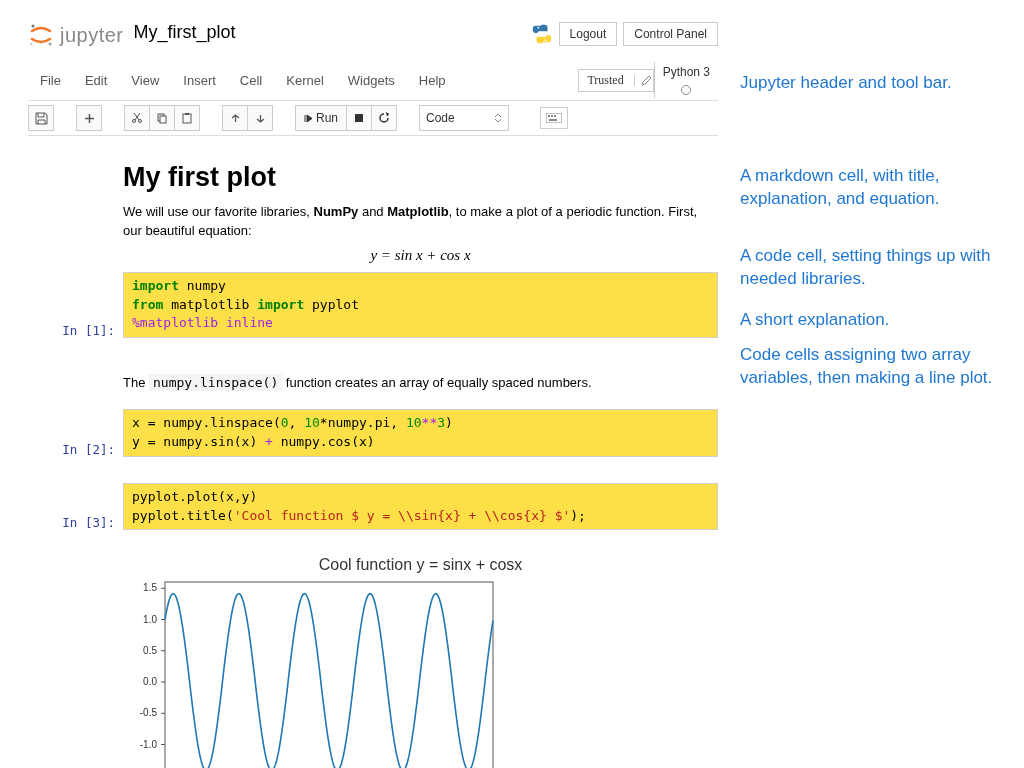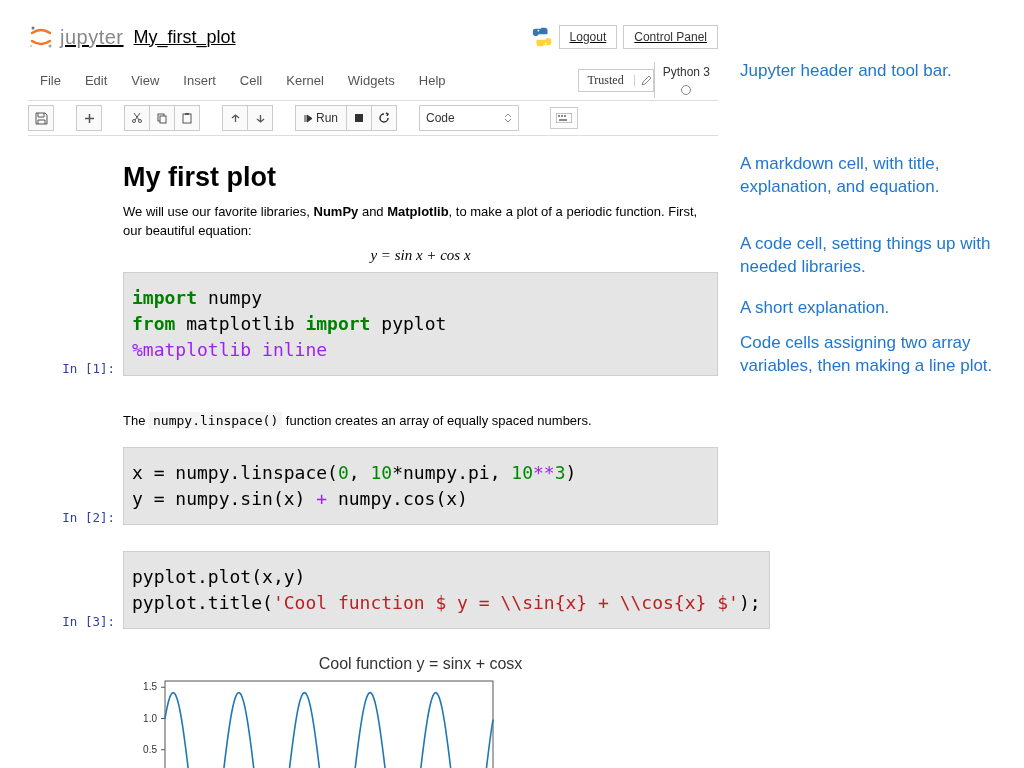--- a/index.html
+++ b/index.html
@@ -1,59 +1,59 @@
 <!DOCTYPE html>
 <html><head>
 <meta charset="utf-8">
 <style>
   * { box-sizing: border-box; margin: 0; padding: 0; }
   body { font-family: "Helvetica Neue", Helvetica, Arial, sans-serif; font-size: 13px; color: #000; background: #fff; width: 1024px; height: 768px; overflow: hidden; position: relative; }
   .notebook { width: 690px; position: absolute; left: 28px; top: 22px; }
-  .header-row { display: flex; align-items: center; height: 30px; text-decoration: underline; }
+  .header-row { display: flex; align-items: flex-start; height: 30px; }
   .logo { display: flex; align-items: center; }
   .logo-mark { width: 26px; height: 26px; position: relative; margin-right: 6px; }
   .logo-mark svg { width: 26px; height: 26px; }
   .logo-text { color: #888; font-size: 20px; letter-spacing: 0.5px; }
   .nb-title { font-size: 18px; color: #000; margin-left: 10px; }
   .header-right { margin-left: auto; display: flex; align-items: center; gap: 6px; }
   .py-logo { width: 22px; height: 22px; }
   .btn { border: 1px solid #ccc; background: #fff; padding: 4px 10px; font-size: 12px; color: #333; cursor: pointer; }
   .menubar { display: flex; gap: 0; border-bottom: 1px solid #ddd; margin-top: 8px; font-size: 13px; color: #555; align-items: center; padding: 2px 0; }
   .menubar .mitem { padding: 4px 12px; cursor: pointer; }
   .menubar .mspacer { flex: 1; }
   .trusted { border: 1px solid #ccc; padding: 3px 8px; font-size: 12px; color: #333; display: flex; align-items: center; gap: 6px; font-family: Liberation Serif, serif; }
   .kernel { border-left: 1px solid #ccc; padding: 3px 8px; font-size: 12px; color: #333; display: flex; align-items: center; gap: 6px; flex-direction: column; }
   .kdot { width: 10px; height: 10px; border: 1px solid #888; border-radius: 50%; }
   .pencil { width: 11px; height: 11px; border-left:1px solid #ccc; padding-left:6px; margin-left:4px;}
   .toolbar { display: flex; align-items: center; gap: 15px; padding: 4px 0; border-bottom: 1px solid #ddd; }
   .tbtn { border: 1px solid #ccc; background: #fafafa; width: 26px; height: 26px; display: flex; align-items: center; justify-content: center; cursor: pointer; font-size: 12px; color: #333; margin-right: -1px; }
   .tgroup { display: flex; margin-right: 8px; }
   .runbtn { width: auto; padding: 0 8px; gap: 3px; }
-  .cellsel { border: 1px solid #ccc; height: 26px; width: 100px; padding: 0 6px; font-size: 12px; color: #333; background: #fff; display:flex; align-items:center; justify-content:space-between; }
+  .cellsel { border: 1px solid #ccc; height: 26px; width: 90px; padding: 0 6px; font-size: 12px; color: #333; background: #fff; display:flex; align-items:center; justify-content:space-between; }
   .cmdpal { border:1px solid #ccc; width:28px; height:22px; display:flex; align-items:center; justify-content:center; margin-left:8px;}
   .content { padding: 20px 0 0 0; }
   .prompt { width: 95px; text-align: right; font-family: monospace; font-size: 12.5px; color: #303F9F; padding-right: 8px; padding-top: 4px; flex-shrink: 0; }
   .prompt.in { color: #303F9F; }
   .cell { display: flex; margin-bottom: 26px; align-items: flex-end; }
   .cell .body { flex: 1; }
   .md-cell { margin-left: 95px; padding: 6px 0 8px 0; }
   .md-cell h1 { font-size: 27px; font-weight: bold; margin-bottom: 10px; }
   .md-cell p { font-size: 13px; line-height: 1.45; margin-bottom: 6px; }
   .md-cell .eqn { text-align: center; font-family: "Times New Roman", serif; font-style: italic; font-size: 15px; margin-top: 4px; }
-  .codebox { background: #e5e5e5; border: 1px solid #cfcfcf; padding: 12px 8px; font-family: monospace; font-size: 18px; line-height: 1.45; white-space: pre; }
+  .codebox { background: #fde047; border: 1px solid #cfcfcf; padding: 4px 8px; font-family: monospace; font-size: 13px; line-height: 1.45; white-space: pre; }
   .kw { color: #008000; font-weight: bold; }
   .mod { color: #000; }
   .num { color: #008800; }
   .op { color: #A020F0; }
   .str { color: #BA2121; }
   .inline-code { background: #f4f4f4; font-family: monospace; padding: 1px 4px; }
   .plot-output { margin-left: 95px; margin-top: 6px; }
   .plot-title { text-align: center; font-size: 16px; color: #333; font-family: sans-serif; margin-bottom: 2px; }
   svg.chart { display: block; }
-  .annotations { position: absolute; left: 740px; top: 60px; width: 260px; color: #1f77d0; font-size: 17px; line-height: 1.35; font-family: -apple-system, BlinkMacSystemFont, "Segoe UI", sans-serif; }
+  .annotations { position: absolute; left: 740px; top: 72px; width: 260px; color: #1f77d0; font-size: 17px; line-height: 1.35; font-family: -apple-system, BlinkMacSystemFont, "Segoe UI", sans-serif; }
   .anno { margin-bottom: 36px; }
 </style>
 </head>
 <body>
 
 <div class="notebook">
 
   <div class="header-row">
     <div class="logo">
       <span class="logo-mark">

